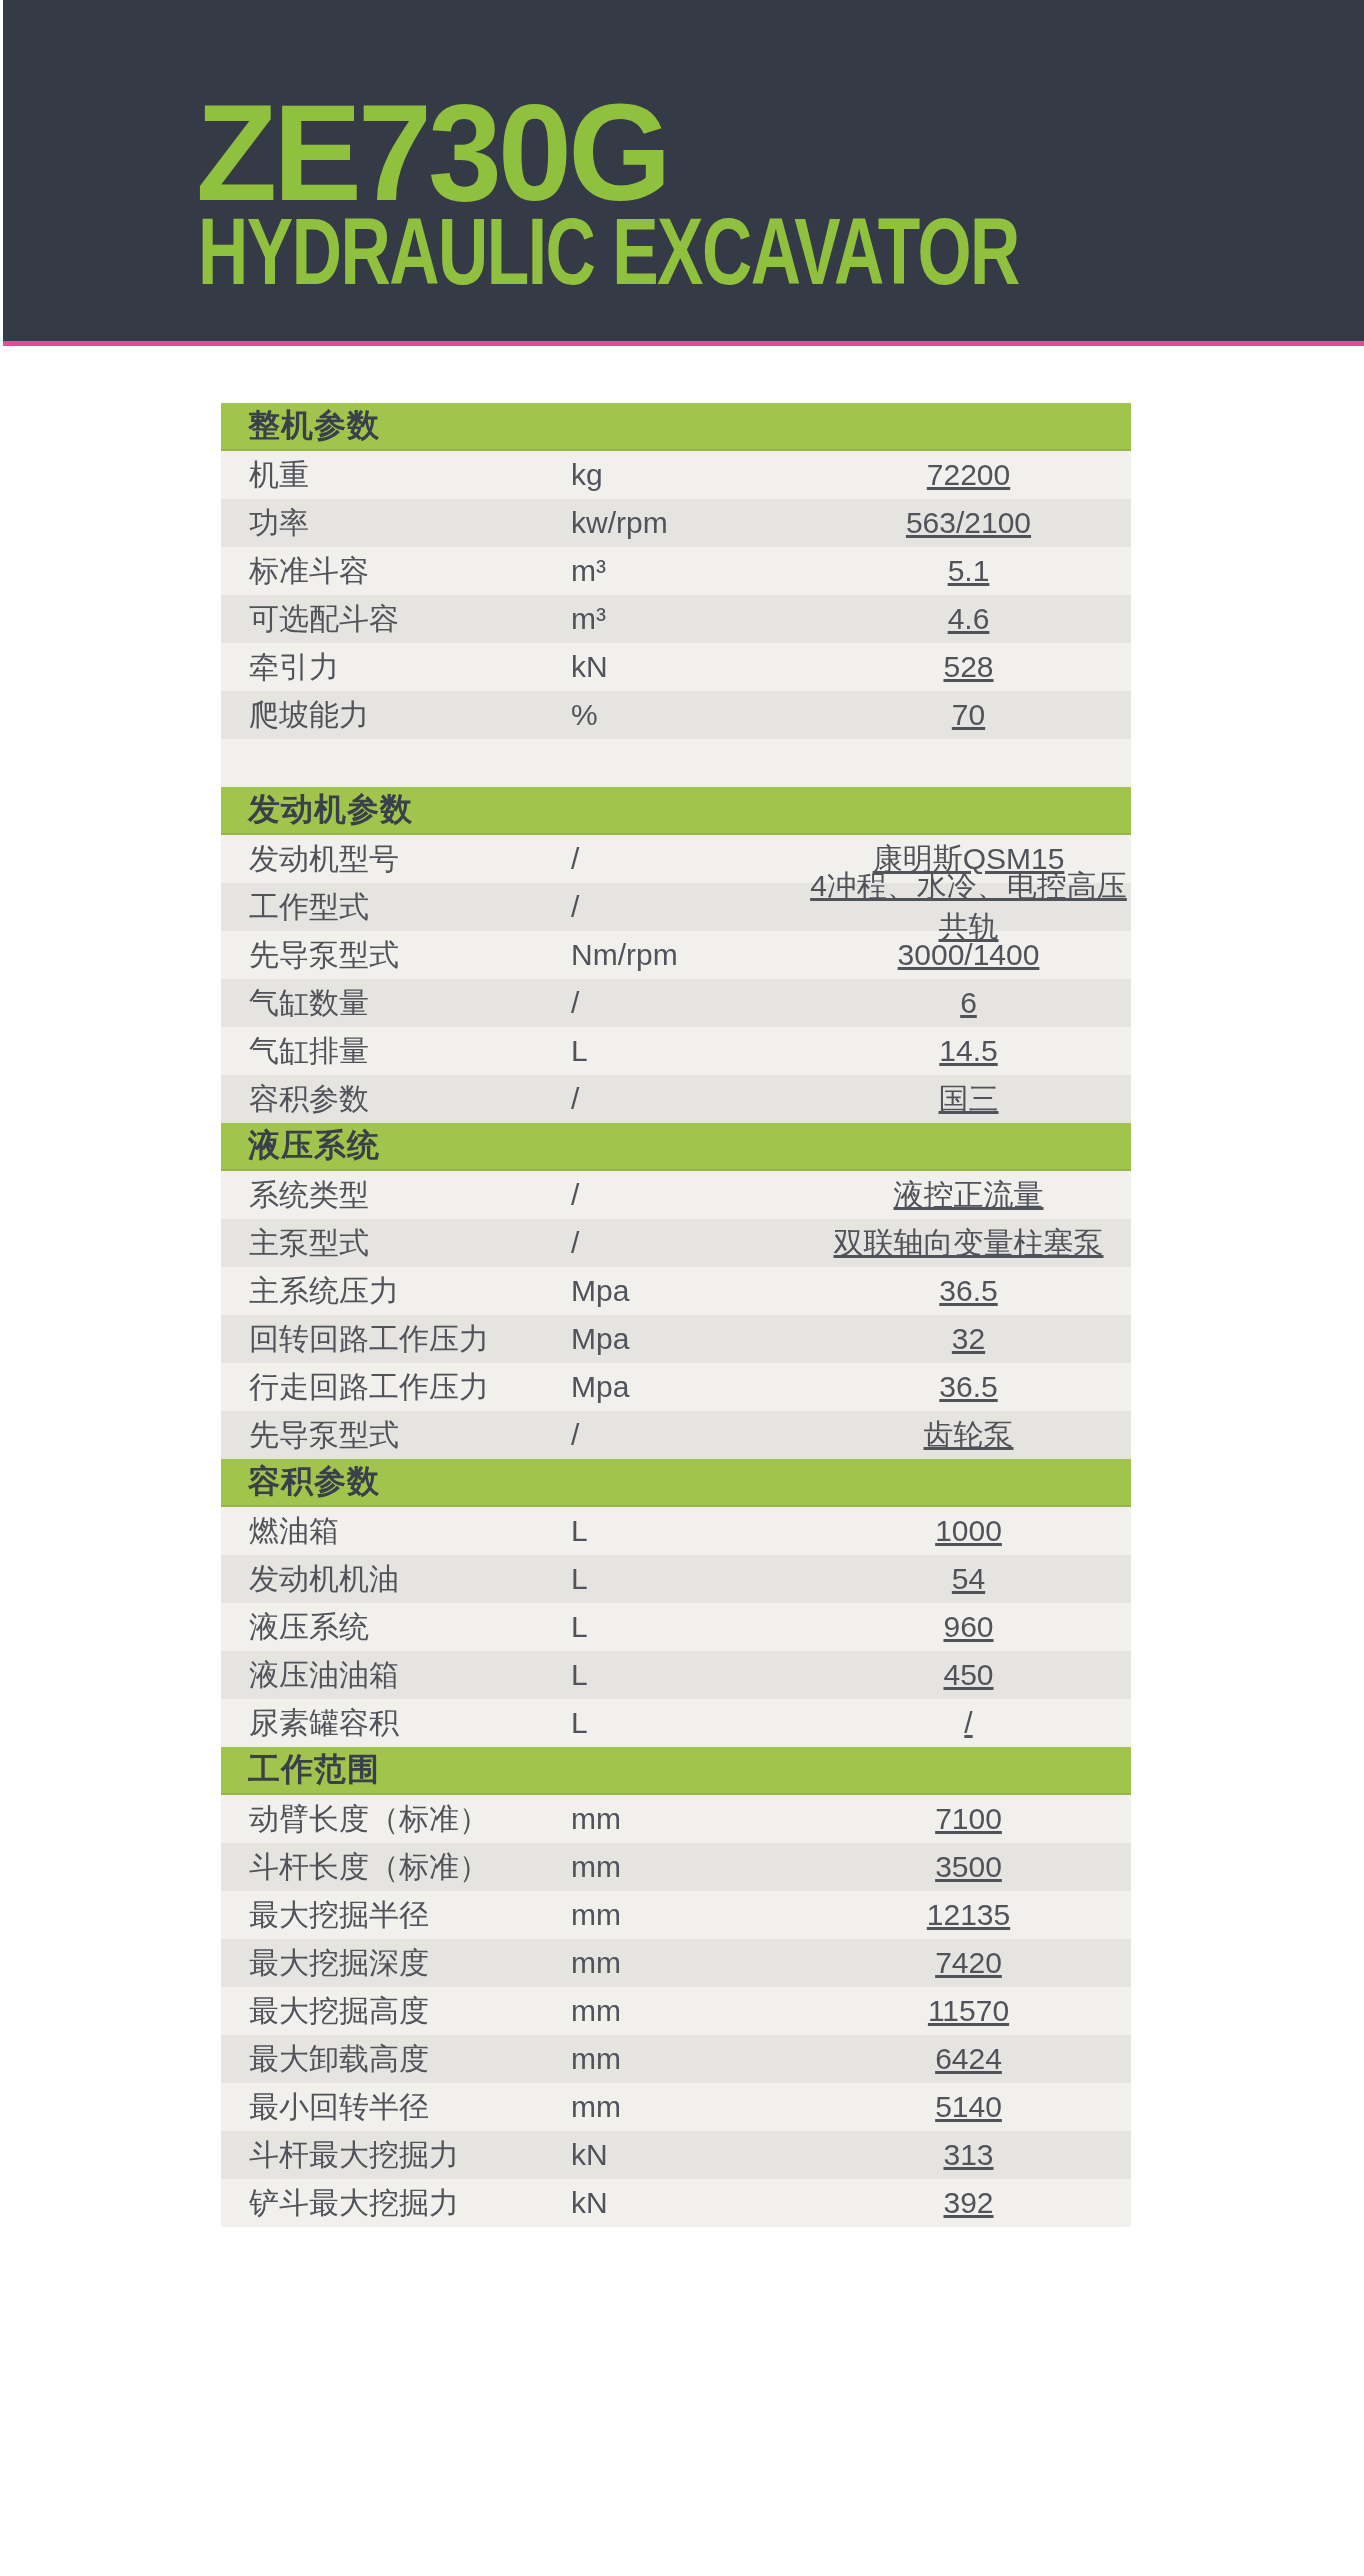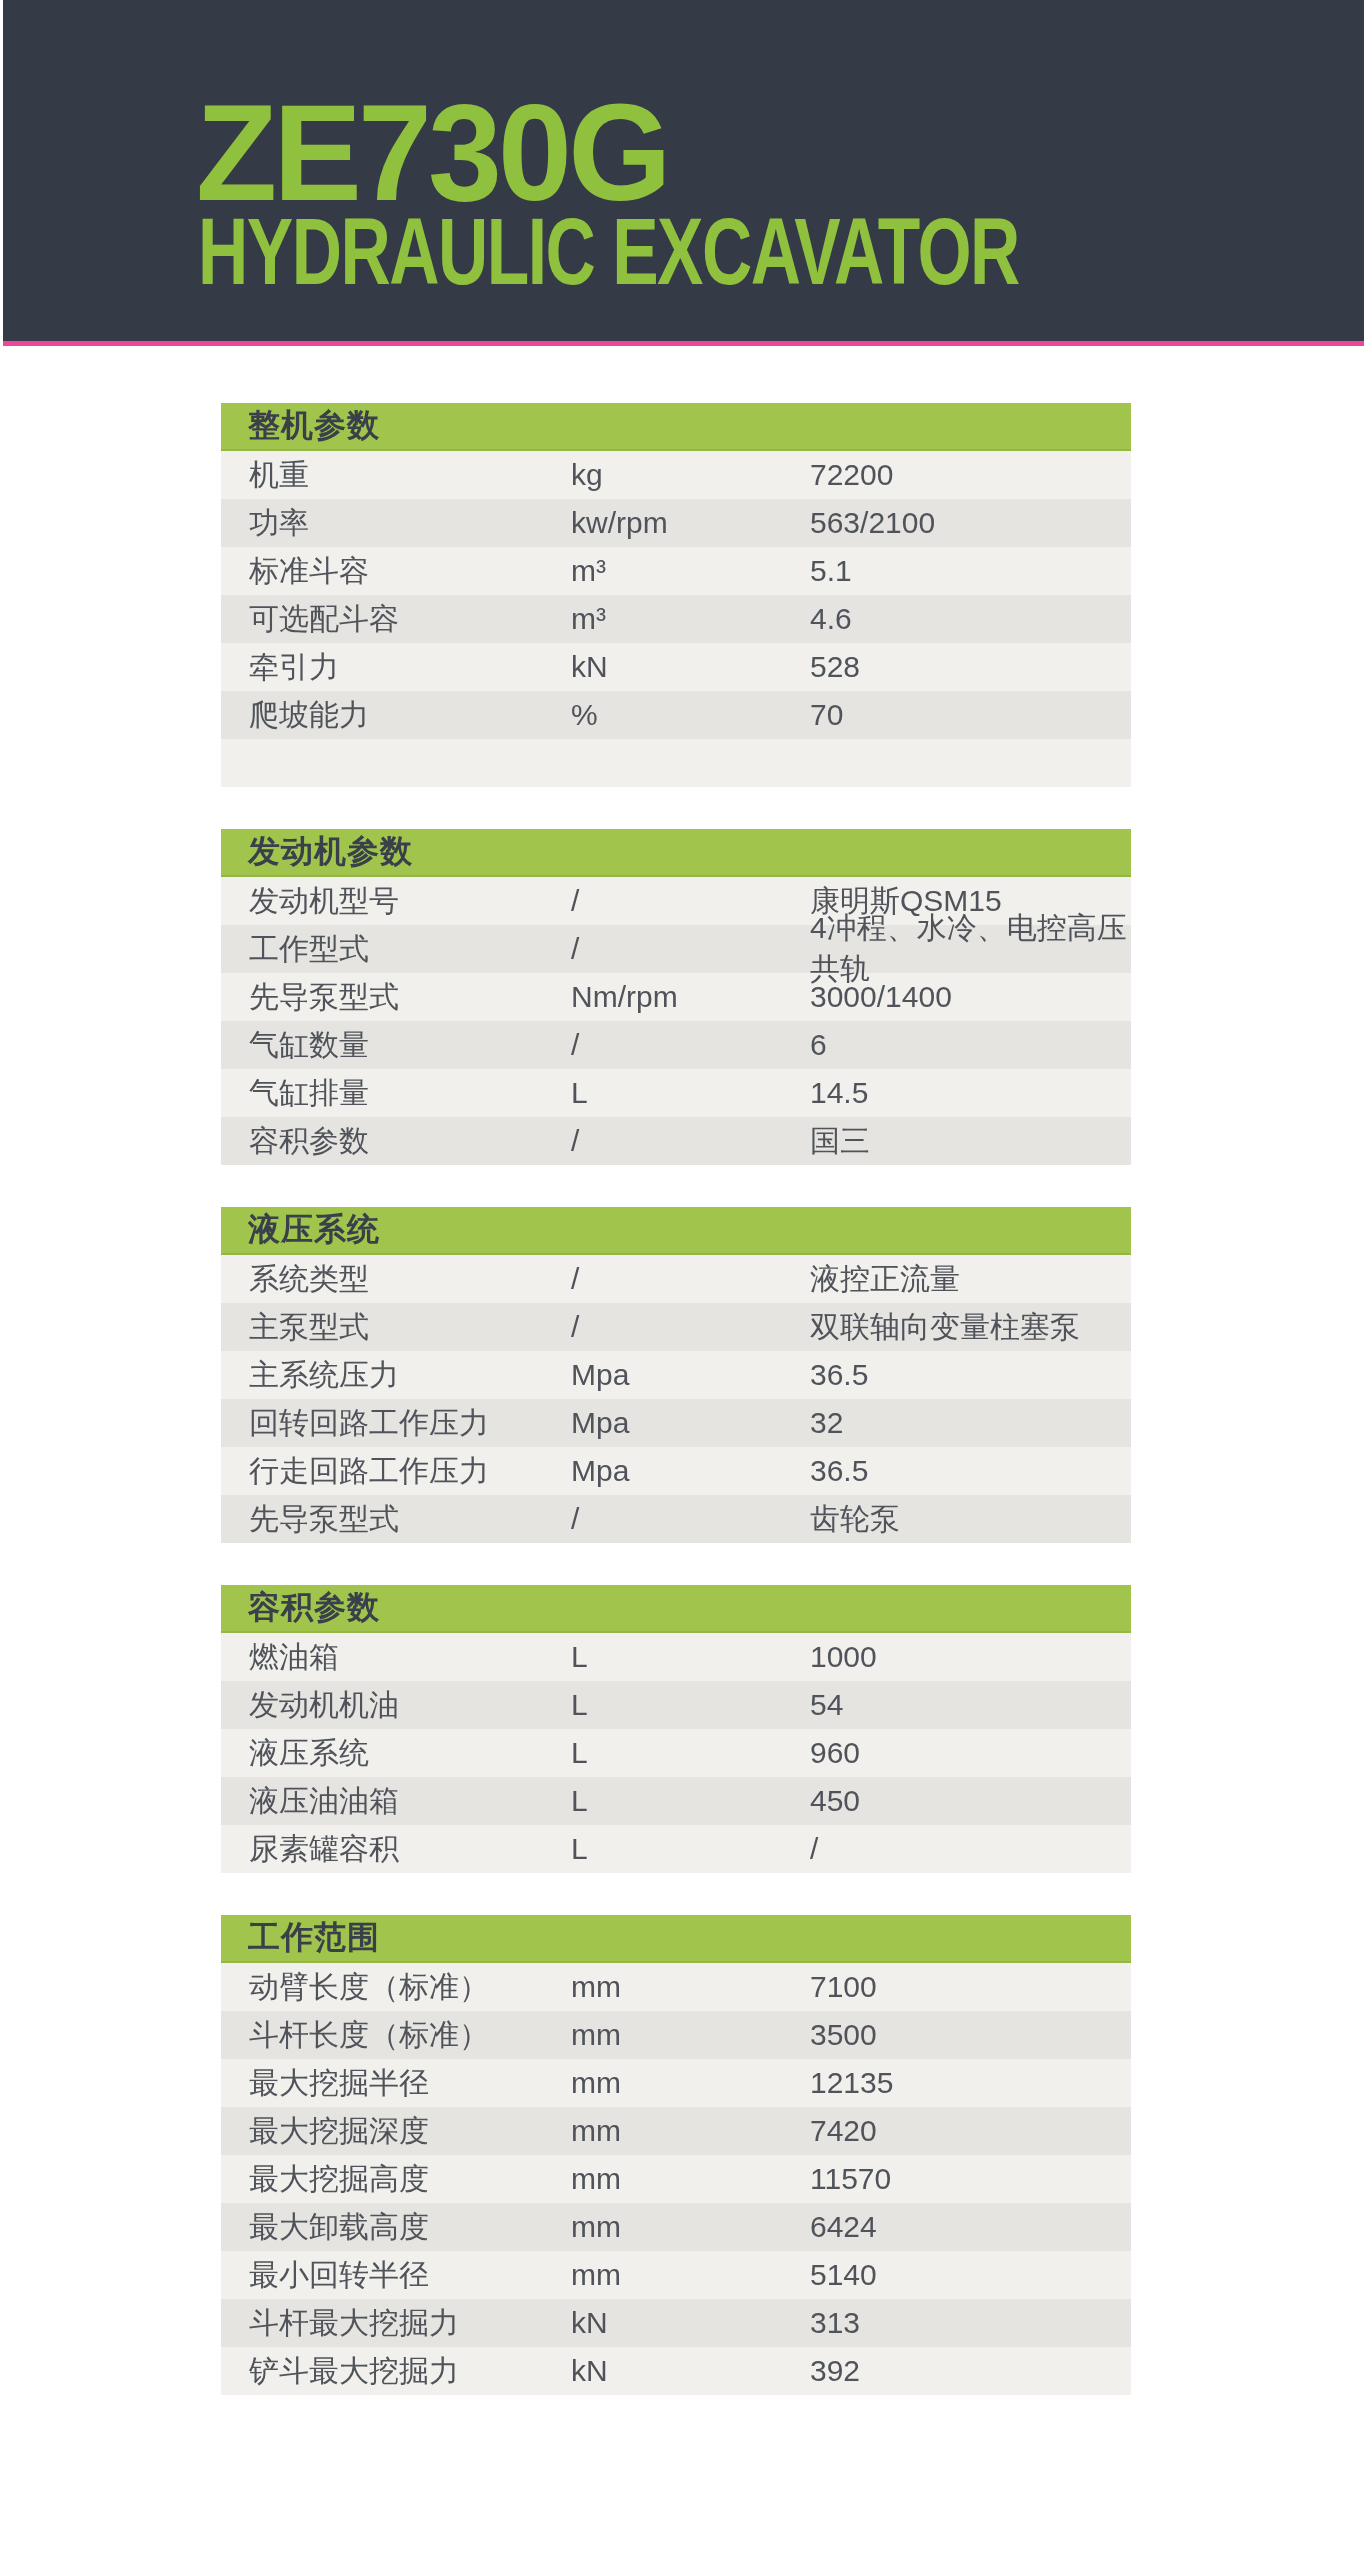--- a/index.html
+++ b/index.html
@@ -20,39 +20,39 @@
     transform:scaleX(0.97);transform-origin:left top;white-space:nowrap;
   }
   .hero .subtitle{
     position:absolute;left:195px;top:205px;line-height:1;
     font-size:94px;font-weight:bold;letter-spacing:-2px;
     color:var(--hero-green,#90c13e);
     transform:scaleX(0.74);transform-origin:left top;white-space:nowrap;
   }
   
   .tables{margin:57px 0 0 221px;width:910px;}
-  .spec-table{margin-bottom:42px;}
+  .spec-table{}
   .bar{
     height:48px;background:var(--bar-bg,#a0c44c);
     display:flex;align-items:center;padding-left:27px;box-sizing:border-box;
     border-bottom:2px solid rgba(0,0,0,0.07);
   }
   .bar-title{
     font-size:32px;font-weight:bold;color:var(--bar-text,#3a404a);
     letter-spacing:1px;
   }
   .row{
     height:48px;display:flex;align-items:center;
     font-size:30px;color:var(--row-text,#50545a);
   }
   .row.light{background:var(--row-light,#f1f0ed);}
   .row.dark{background:var(--row-dark,#e6e4e1);}
   .row .label{width:350px;padding-left:28px;box-sizing:border-box;flex:none;}
   .row .unit{width:239px;flex:none;}
-  .row .value{flex:1;text-align:left;padding-right:4px;}
+  .row .value{flex:1;text-align:center;padding-right:4px;text-decoration:underline;}
 </style>
 </head>
 <body>
 
 <header class="hero">
   <div class="model">ZE730G</div>
   <div class="subtitle">HYDRAULIC EXCAVATOR</div>
 </header>
 
 <main class="tables">

